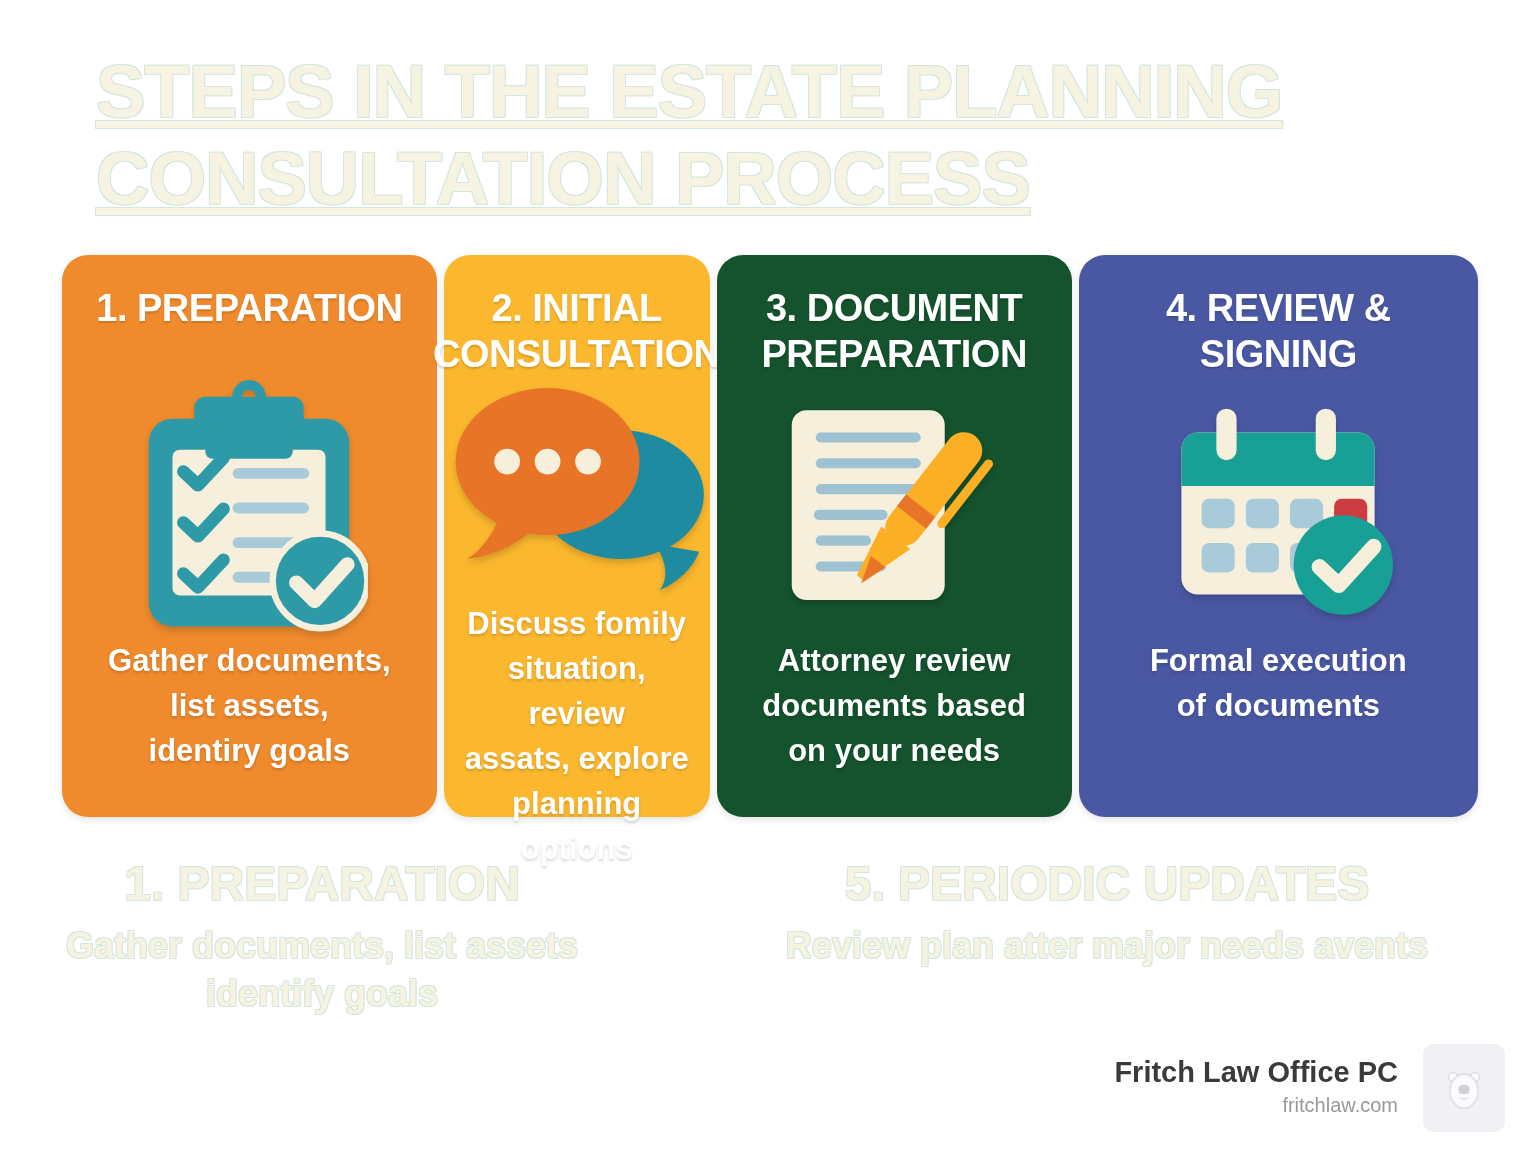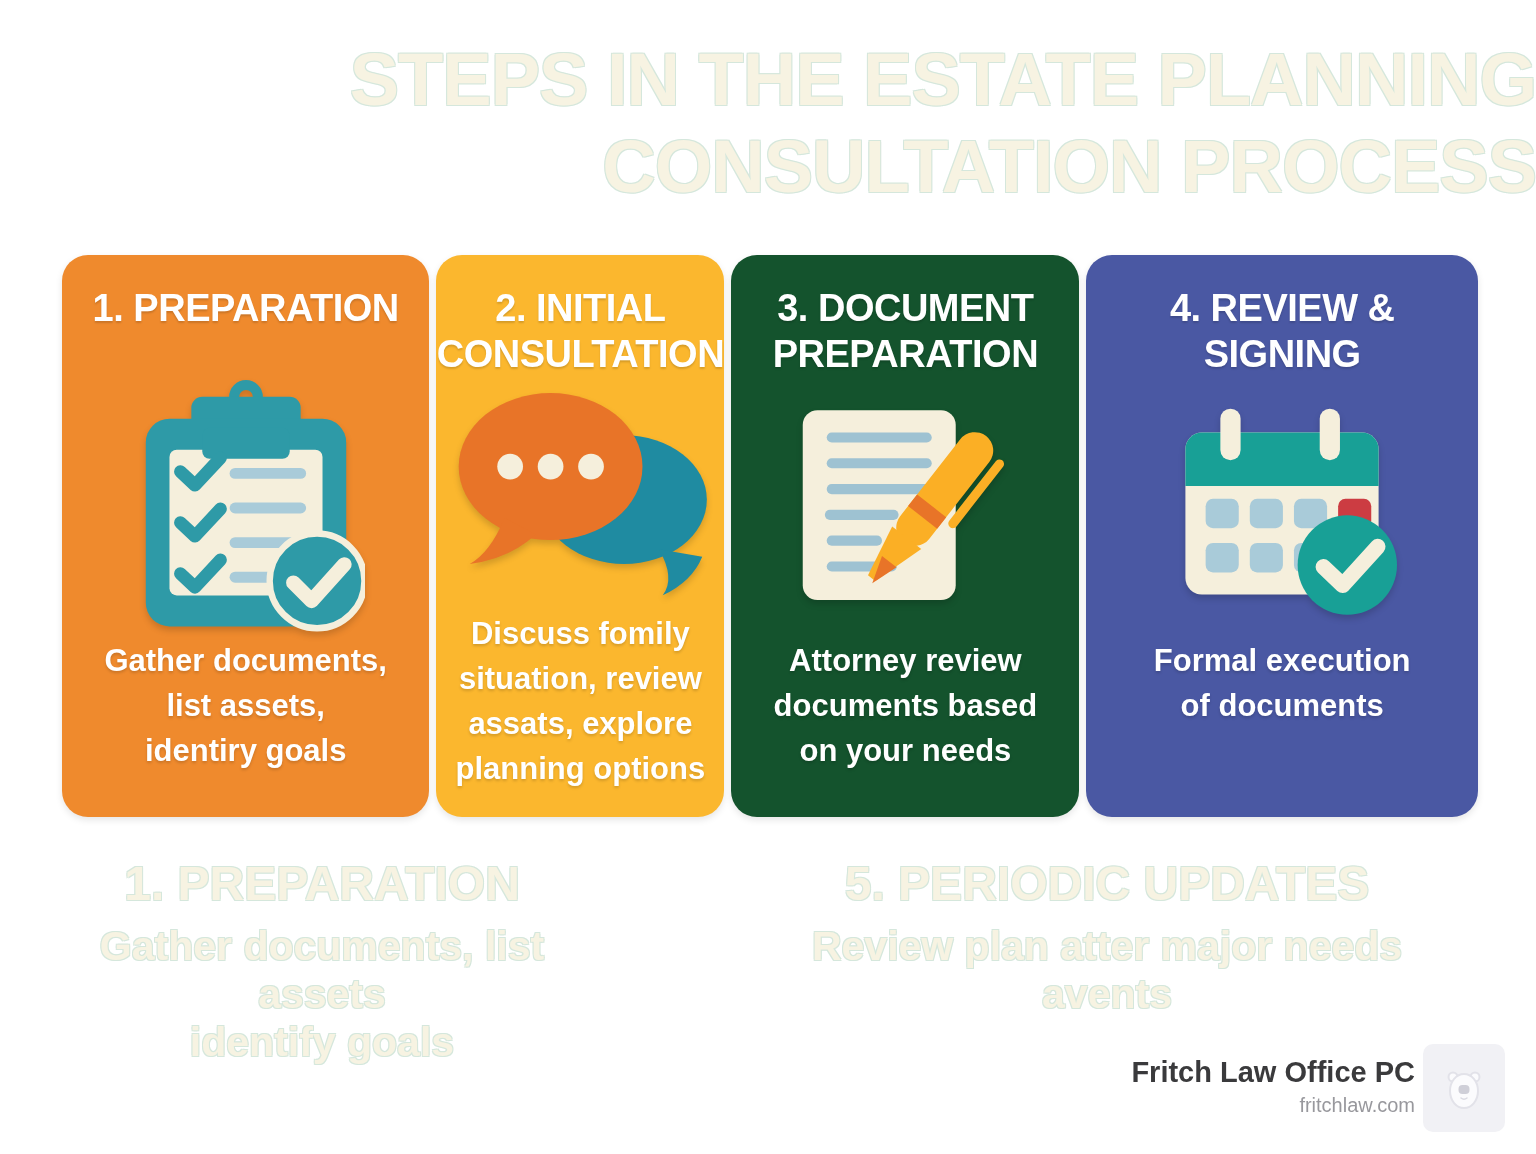--- a/index.html
+++ b/index.html
@@ -17,27 +17,28 @@
     font-weight: bold;
     text-shadow:
       -1px -1px 0 #D5E7DC,
        1px -1px 0 #D5E7DC,
       -1px  1px 0 #D5E7DC,
        1px  1px 0 #D5E7DC;
   }
 
   .page-title {
     position: absolute;
-    top: 36px; left: 96px; width: 1440px;
-    text-align: right;
+    top: 48px; left: 96px; width: 1440px;
+    text-align: left;
     font-size: 74px;
     line-height: 87px;
     letter-spacing: -1px;
     white-space: pre-line;
     margin: 0;
+    text-decoration: underline;
   }
 
   
   .cards-row {
     position: absolute;
     top: 255px; left: 62px;
     width: 1416px; height: 562px;
     display: flex;
     gap: 7px;
   }
@@ -46,21 +47,21 @@
     color: #ffffff;
     display: flex;
     flex-direction: column;
     align-items: center;
     box-sizing: border-box;
     padding: 30px 16px 26px;
     height: 562px;
     box-shadow: 0 3px 7px rgba(0,0,0,0.10);
   }
   .card-1 { width: 378px; }
-  .card-2 { width: 288px; }
+  .card-2 { width: 266px; }
   .card-3 { width: 358px; }
   .card-4 { width: 403px; }
 
   .card-title {
     margin: 0;
     font-size: 38px;
     line-height: 46px;
     letter-spacing: -0.5px;
     text-align: center;
     white-space: pre-line;
@@ -82,29 +83,29 @@
     text-align: center;
     white-space: pre-line;
     text-shadow: 0 2px 3px rgba(0,0,0,0.16);
   }
 
   
   .ghost-block { position: absolute; text-align: center; }
   .ghost-block-left  { top: 856px; left: 42px;  width: 560px; }
   .ghost-block-right { top: 856px; left: 777px; width: 660px; }
   .ghost-heading { margin: 0; font-size: 48px; line-height: 56px; letter-spacing: 0; }
-  .ghost-body    { margin: 10px 0 12px; font-size: 41px; line-height: 48px; white-space: pre-line; }
+  .ghost-body    { margin: 10px 0 12px; font-size: 36px; line-height: 48px; white-space: pre-line; }
 
   
   .footer-brand {
     position: absolute;
     right: 31px; bottom: 22px;
     display: flex;
     align-items: center;
-    gap: 8px;
+    gap: 25px;
   }
   .brand-text { text-align: right; }
   .brand-company { display: block; font-size: 29px; font-weight: bold; color: #3A3A3C; line-height: 34px; }
   .brand-site    { display: block; font-size: 20px; color: #98989D; line-height: 32px; }
   .logo-tile {
     width: 82px; height: 88px;
     background: #F1F1F5;
     border-radius: 10px;
     display: flex;
     align-items: center;

